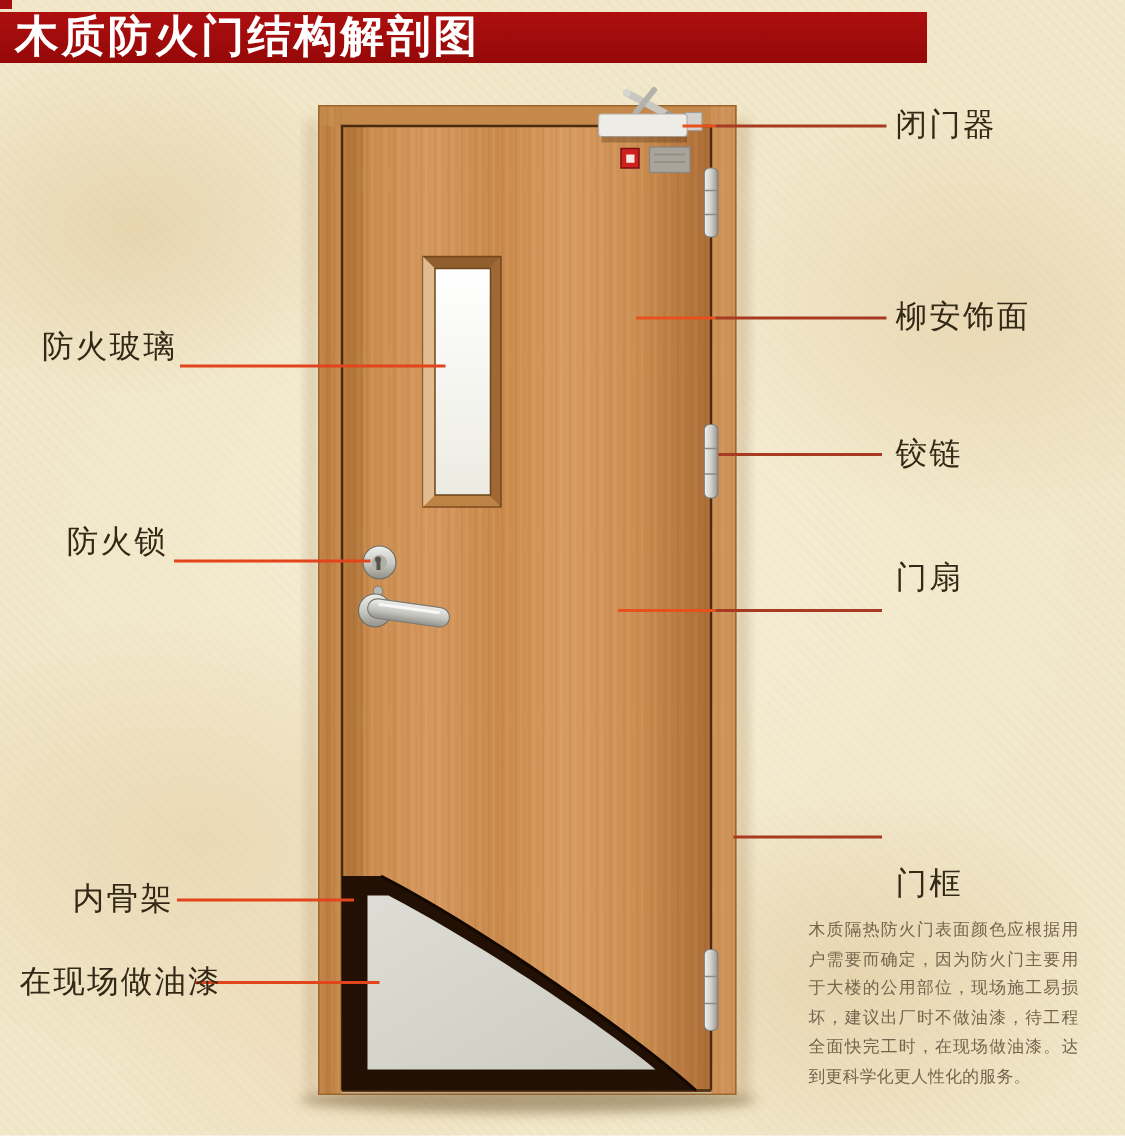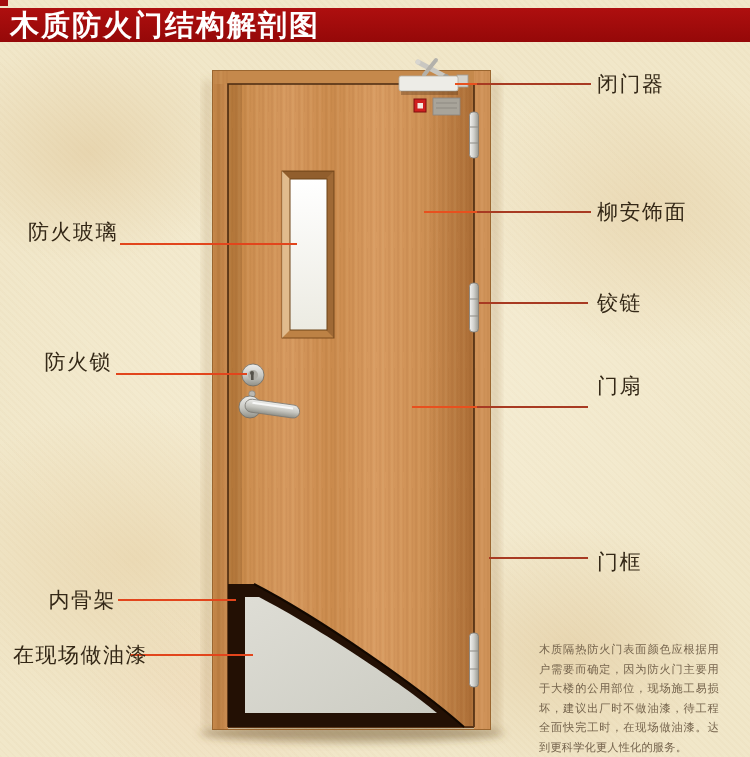--- a/index.html
+++ b/index.html
@@ -10,39 +10,39 @@
     background-image:
       radial-gradient(ellipse 220px 160px at 12% 20%, rgba(222,196,150,.50), transparent 70%),
       radial-gradient(ellipse 260px 200px at 86% 28%, rgba(225,200,155,.45), transparent 70%),
       radial-gradient(ellipse 300px 220px at 18% 74%, rgba(228,203,158,.50), transparent 70%),
       radial-gradient(ellipse 240px 180px at 76% 86%, rgba(220,192,145,.45), transparent 70%),
       radial-gradient(ellipse 200px 130px at 30% 92%, rgba(236,176,138,.16), transparent 75%),
       radial-gradient(ellipse 520px 420px at 50% 50%, rgba(255,250,235,.38), transparent 78%),
       repeating-linear-gradient(45deg, rgba(198,168,118,.05) 0 2px, rgba(255,255,255,0) 2px 5px);
   }
   .banner{
-    position:absolute;left:0;top:8px;width:750px;height:34px;
+    position:absolute;left:0;top:8px;width:618px;height:34px;
     background:linear-gradient(180deg,#ae0f0f,#950808);
   }
   .banner .title{
     position:absolute;left:10px;top:0;height:34px;line-height:35px;
     color:#ffffff;font-size:29px;font-weight:bold;letter-spacing:2px;white-space:nowrap;
   }
   .corner-mark{position:absolute;left:0;top:0;width:8px;height:6px;background:#a40e0e;}
   svg.diagram{position:absolute;left:0;top:0;}
   .lbl{
     position:absolute;font-size:21px;letter-spacing:1.5px;color:#342817;
     white-space:nowrap;line-height:16px;
   }
   .lbl.rt{left:597px;}
   .lbl.lt{text-align:right;}
   .desc{
-    position:absolute;left:539px;top:640px;width:180px;
+    position:absolute;left:539px;top:612px;width:180px;
     font-size:11.2px;line-height:19.6px;color:#75644d;
-    text-align:justify;letter-spacing:0.2px;
+    text-align:justify;letter-spacing:0.2px;font-family:Liberation Mono, monospace;
   }
 </style>
 </head>
 <body>
 
 <div class="stage">
 
   <div class="corner-mark"></div>
 
   <div class="banner">
@@ -205,21 +205,21 @@
       <line x1="412" y1="407" x2="477" y2="407" stroke="#e8501e"></line>
       <line x1="477" y1="407" x2="588" y2="407" stroke="#a83a22"></line>
       <line x1="489" y1="558" x2="588" y2="558" stroke="#a83a22"></line>
     </g>
   </svg>
 
   <div class="lbl rt" style="top:76px">闭门器</div>
   <div class="lbl rt" style="top:204px">柳安饰面</div>
   <div class="lbl rt" style="top:295px">铰链</div>
   <div class="lbl rt" style="top:378px">门扇</div>
-  <div class="lbl rt" style="top:554px">门框</div>
+  <div class="lbl rt" style="top:582px">门框</div>
 
   <div class="lbl lt" style="left:20px;width:98px;top:224px">防火玻璃</div>
   <div class="lbl lt" style="left:20px;width:92px;top:354px">防火锁</div>
   <div class="lbl lt" style="left:20px;width:96px;top:592px">内骨架</div>
   <div class="lbl lt" style="left:13px;width:115px;top:647px">在现场做油漆</div>
 
   <div class="desc">木质隔热防火门表面颜色应根据用户需要而确定，因为防火门主要用于大楼的公用部位，现场施工易损坏，建议出厂时不做油漆，待工程全面快完工时，在现场做油漆。达到更科学化更人性化的服务。</div>
 
 </div>
 

